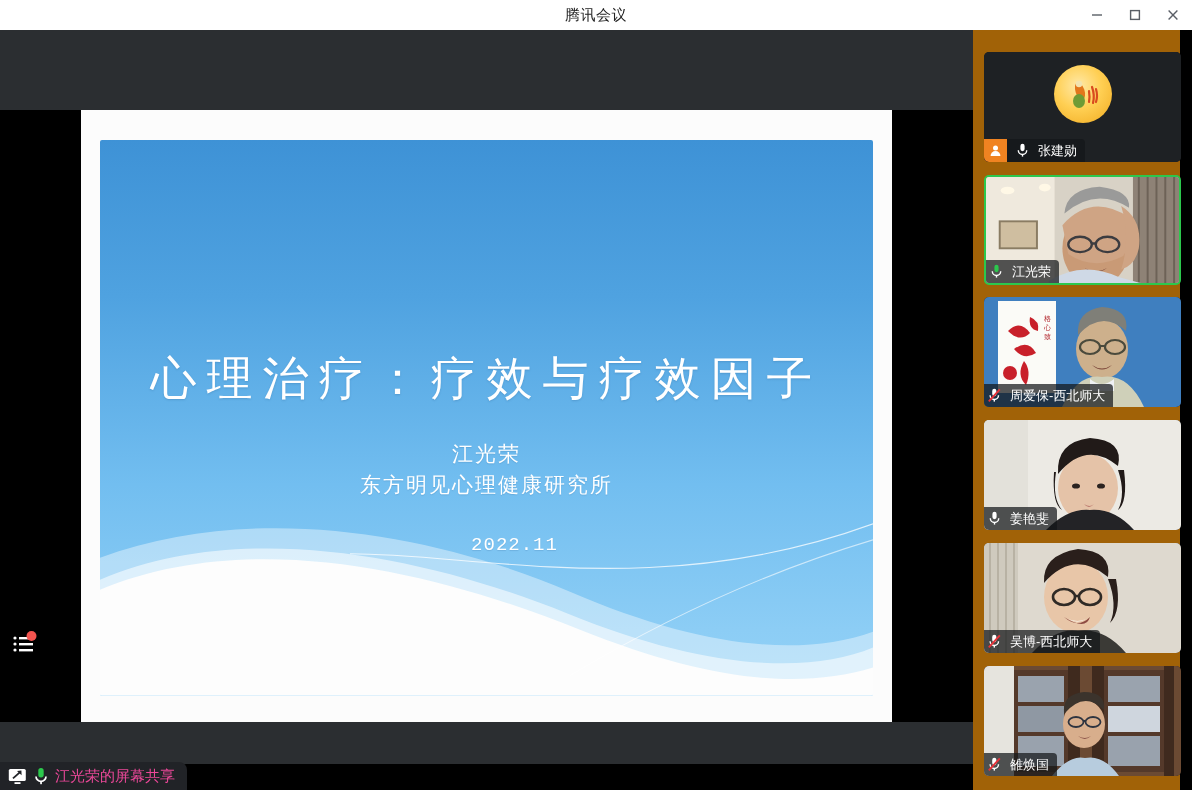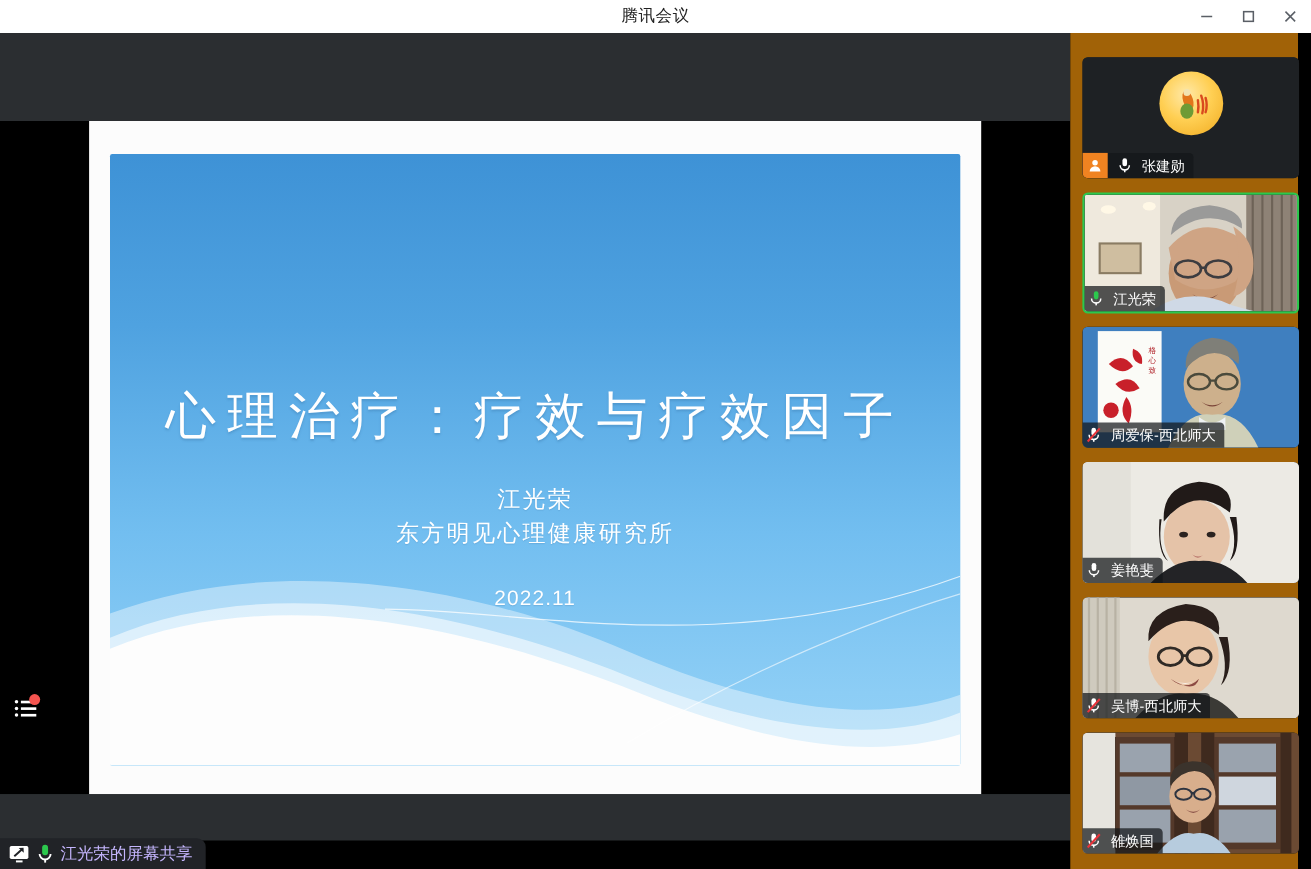--- a/index.html
+++ b/index.html
@@ -56,37 +56,37 @@
     text-shadow:0 1px 2px rgba(40,90,140,.25);
   }
   .slide-sub{
     position:absolute;left:0;width:100%;text-align:center;color:#ffffff;
     font-family:"DejaVu Serif","Liberation Serif",serif;
     letter-spacing:2px;text-shadow:0 1px 1px rgba(40,90,140,.18);
   }
   .sub-1{top:300px;font-size:21px;}
   .sub-2{top:331px;font-size:21px;}
   .sub-3{top:362px;font-size:21px;}
-  .sub-4{top:394px;font-size:19px;letter-spacing:1px;font-family:Liberation Sans, sans-serif;}
+  .sub-4{top:394px;font-size:19px;letter-spacing:1px;font-family:Liberation Mono, monospace;padding-left:28px;}
 
   
   .queue-icon{
     position:absolute;left:8px;top:598px;width:32px;height:32px;
     cursor:pointer;
   }
 
   
   .stage-bottom{
     position:absolute;left:0;top:692px;width:973px;height:42px;background:#2b2e31;
   }
   .share-pill{
     position:absolute;left:0px;top:762px;height:28px;
     background:#212327;border-top-right-radius:8px;
     display:flex;align-items:center;padding:0 12px 0 8px;gap:7px;
-    color:#c4b5fd;font-size:15px;
+    color:#ec4899;font-size:15px;
   }
   .share-pill .lbl{white-space:nowrap;}
 
   
   .rail{
     position:absolute;left:973px;top:30px;width:207px;height:760px;
     background:#a16207;
   }
   .tile{
     position:absolute;left:11px;width:197px;height:110px;

